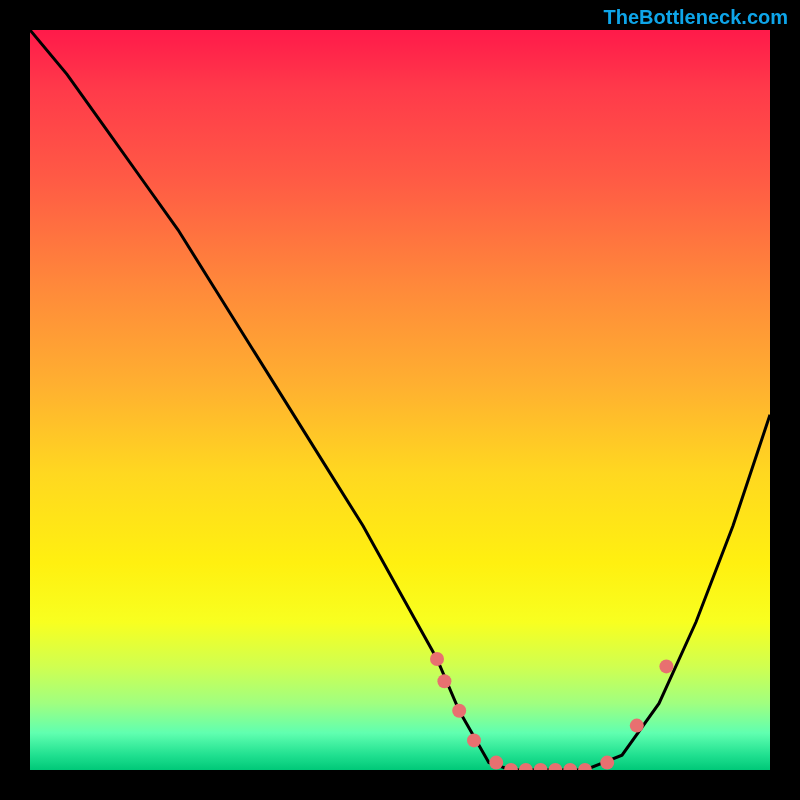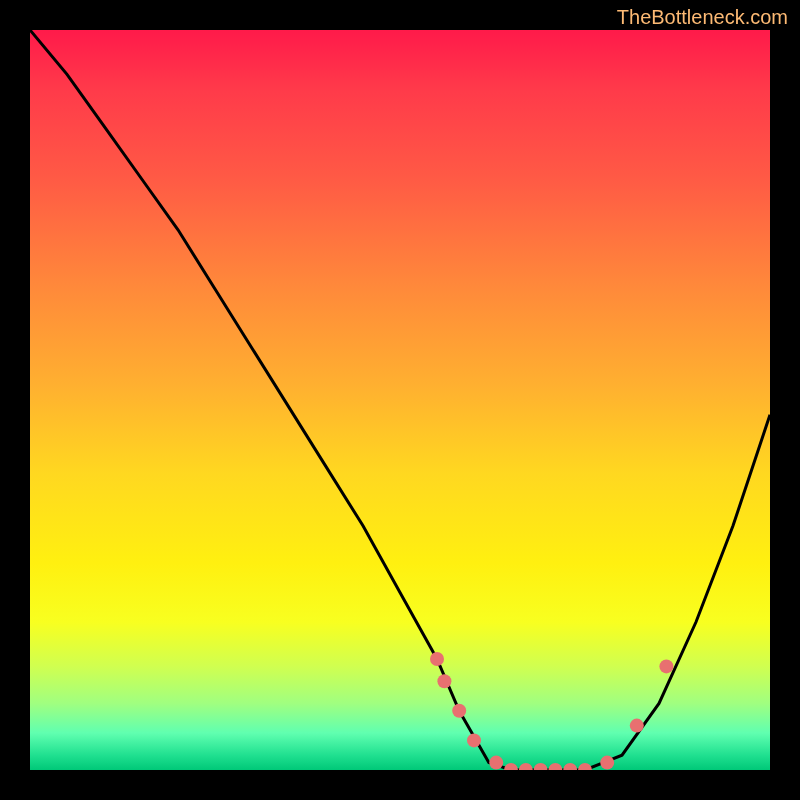--- a/index.html
+++ b/index.html
@@ -14,23 +14,23 @@
   .container {
     width: 800px;
     height: 800px;
     background: #000;
     position: relative;
   }
   .watermark {
     position: absolute;
     top: 6px;
     right: 12px;
-    color: #fdba74;
+    color: #0ea5e9;
     font-size: 20px;
-    font-weight: normal;
+    font-weight: bold;
     z-index: 10;
   }
   .plot-area {
     position: absolute;
     left: 30px;
     top: 30px;
     width: 740px;
     height: 740px;
     overflow: hidden;
   }

